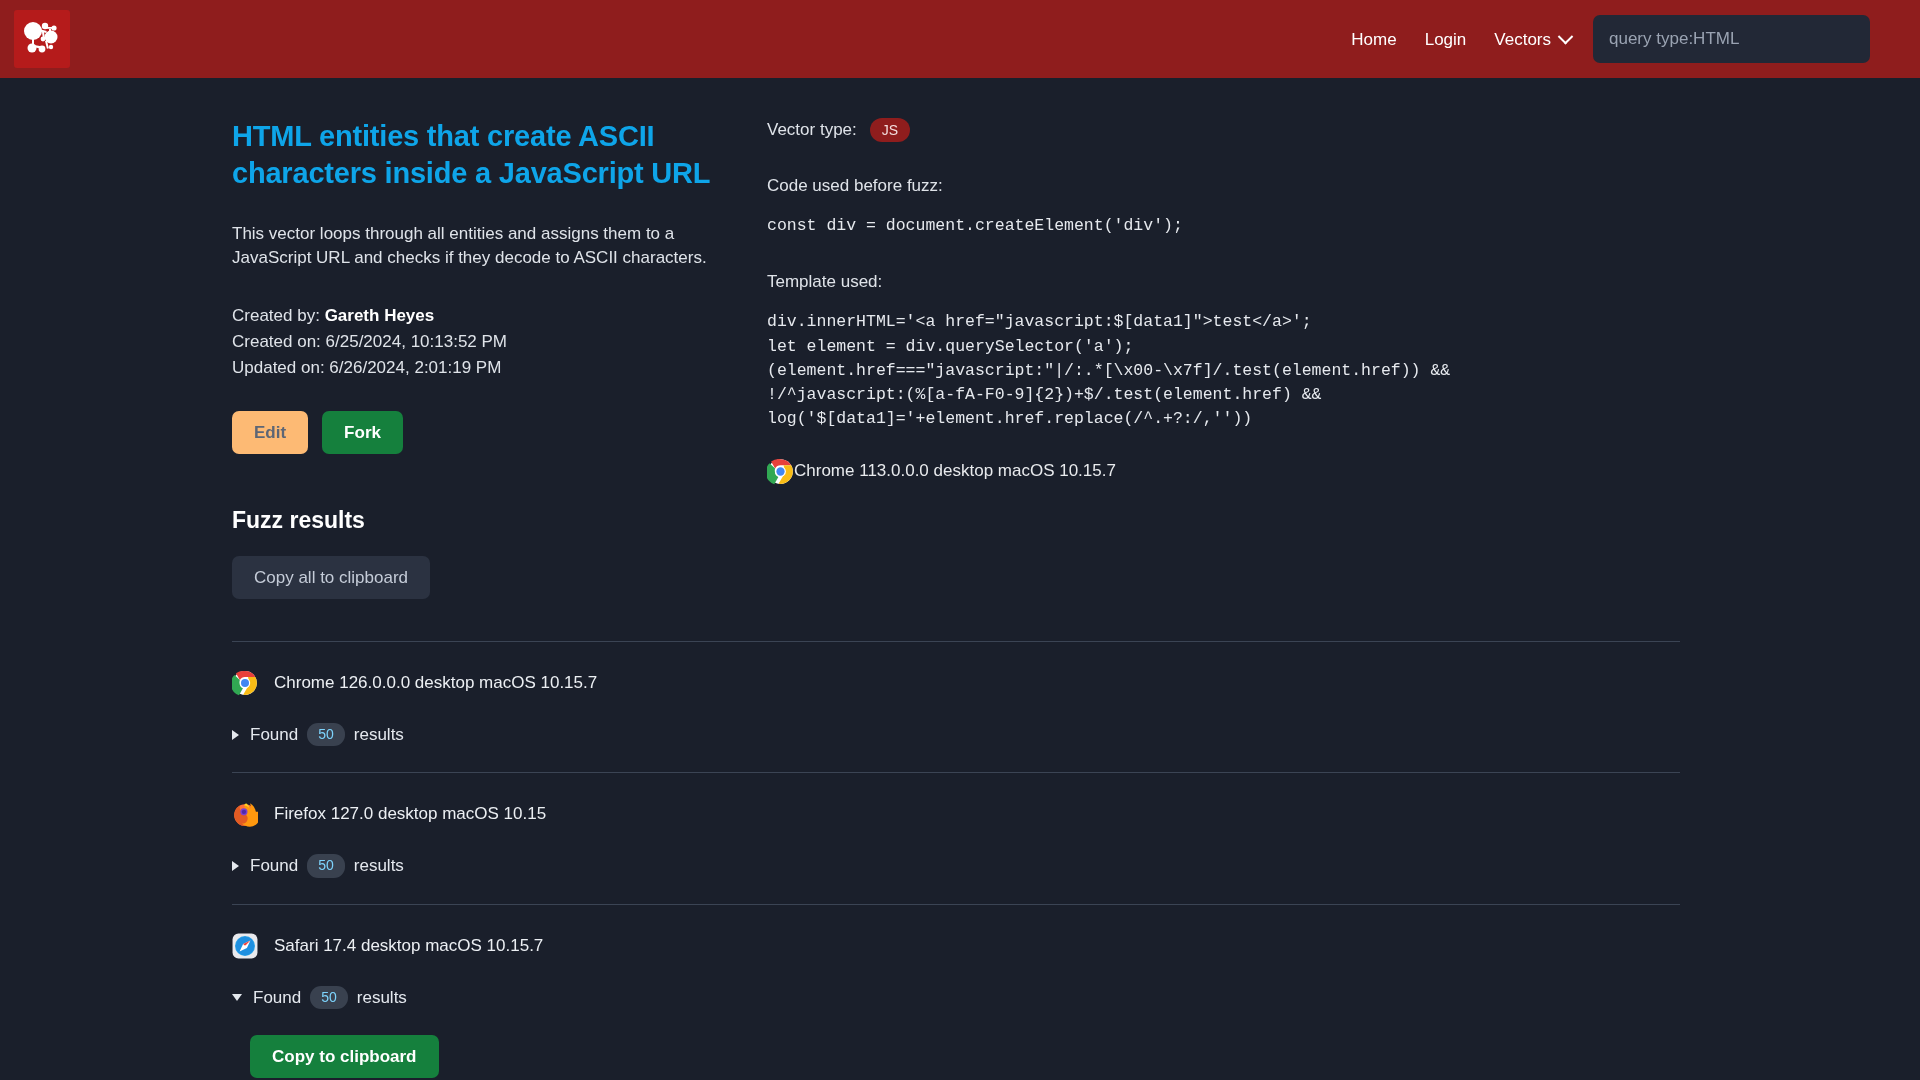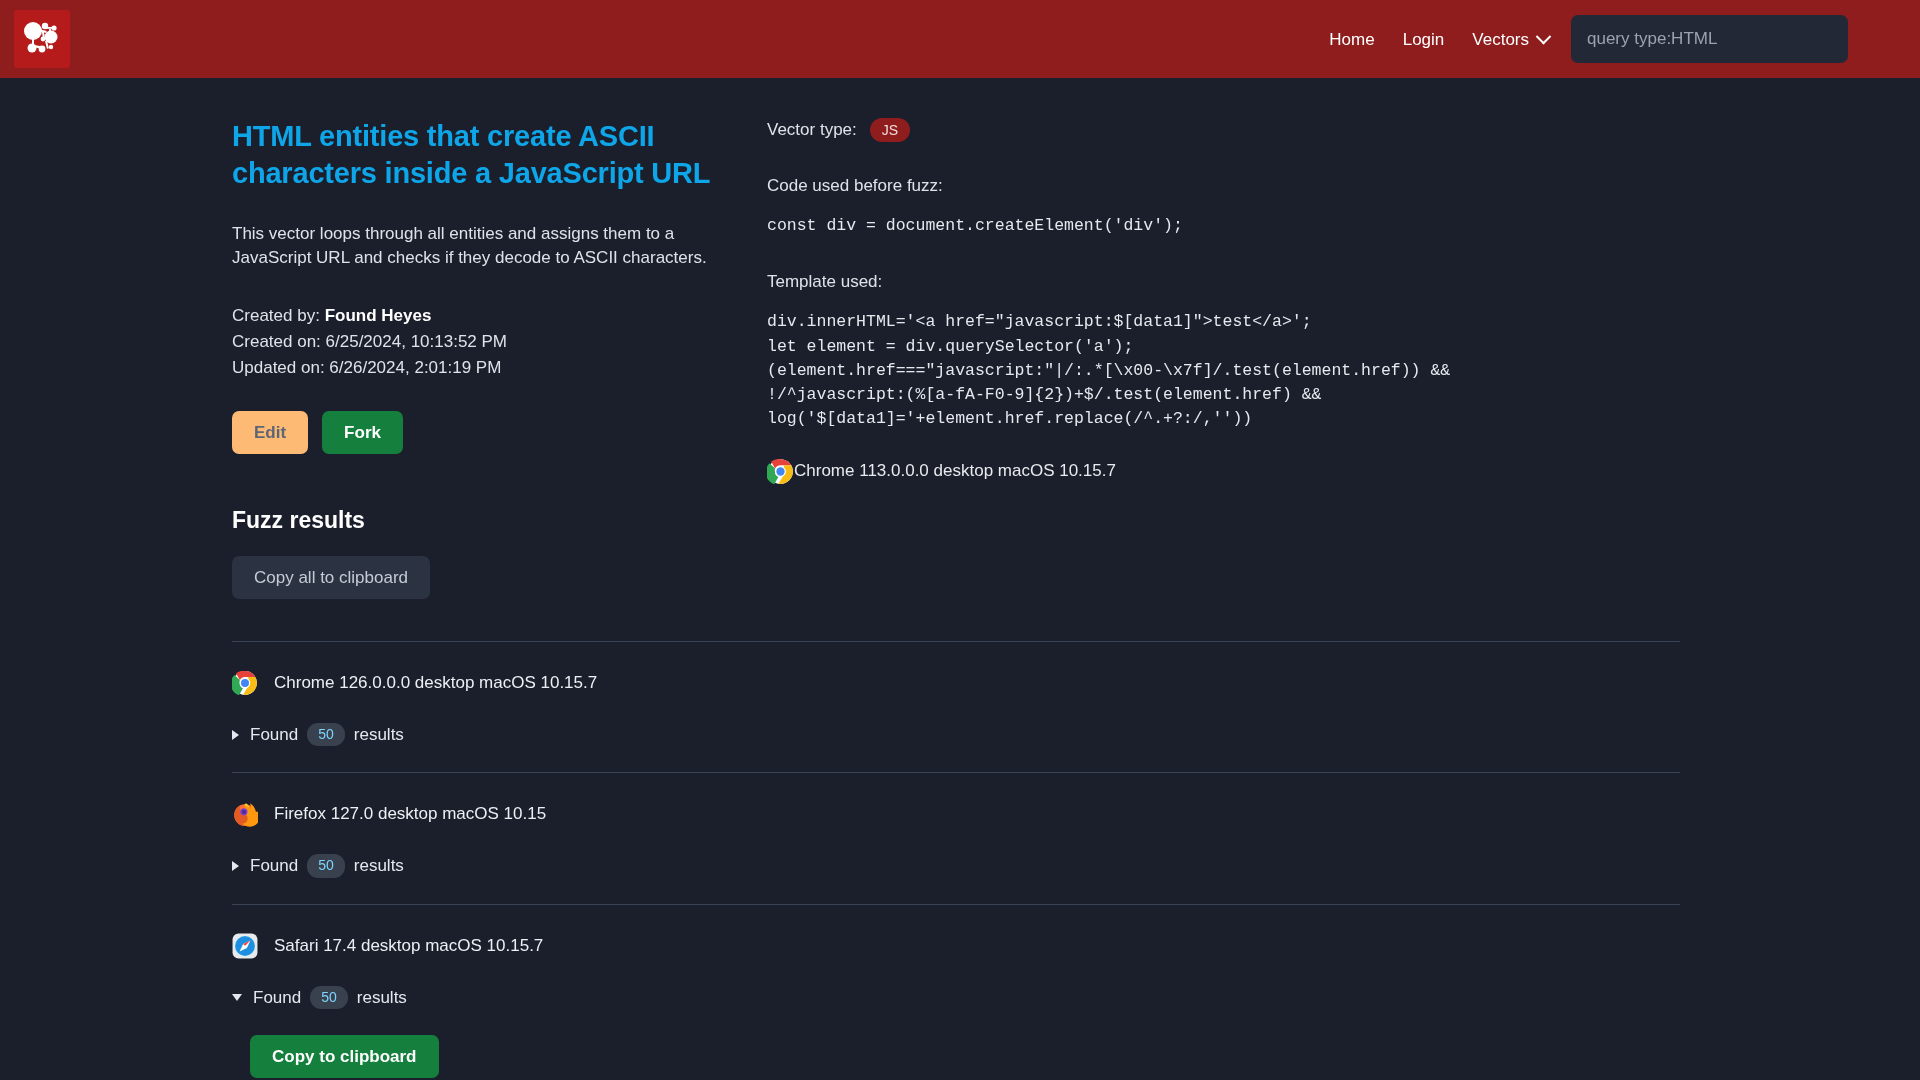--- a/index.html
+++ b/index.html
@@ -77,21 +77,21 @@
   .search-box {
     width: 277px;
     height: 48px;
     background: #222836;
     border: none;
     border-radius: 7px;
     color: #cbd2dd;
     font-family: "Liberation Sans", sans-serif;
     font-size: 17px;
     padding: 0 16px;
-    margin-right: 72px;
+    margin-right: 50px;
     outline: none;
   }
   .search-box::placeholder { color: #9aa3b2; opacity: 1; }
 
   
   .page {
     display: flex;
     padding: 40px 0 0 0;
   }
 
@@ -276,21 +276,21 @@
 
   <div class="col-left">
 
     <h1 class="vector-title">HTML entities that create ASCII characters inside a JavaScript URL</h1>
 
     <p class="vector-desc">This vector loops through all entities and assigns them to a JavaScript URL and checks if they decode to ASCII characters.</p>
 
     <div class="meta">
       <div>
         <span>Created by:</span>
-        <b>Found Heyes</b>
+        <b>Gareth Heyes</b>
       </div>
       <div>Created on: 6/25/2024, 10:13:52 PM</div>
       <div>Updated on: 6/26/2024, 2:01:19 PM</div>
     </div>
 
     <div class="btn-row">
       <button class="btn disabled">Edit</button>
       <button class="btn">Fork</button>
     </div>
 

